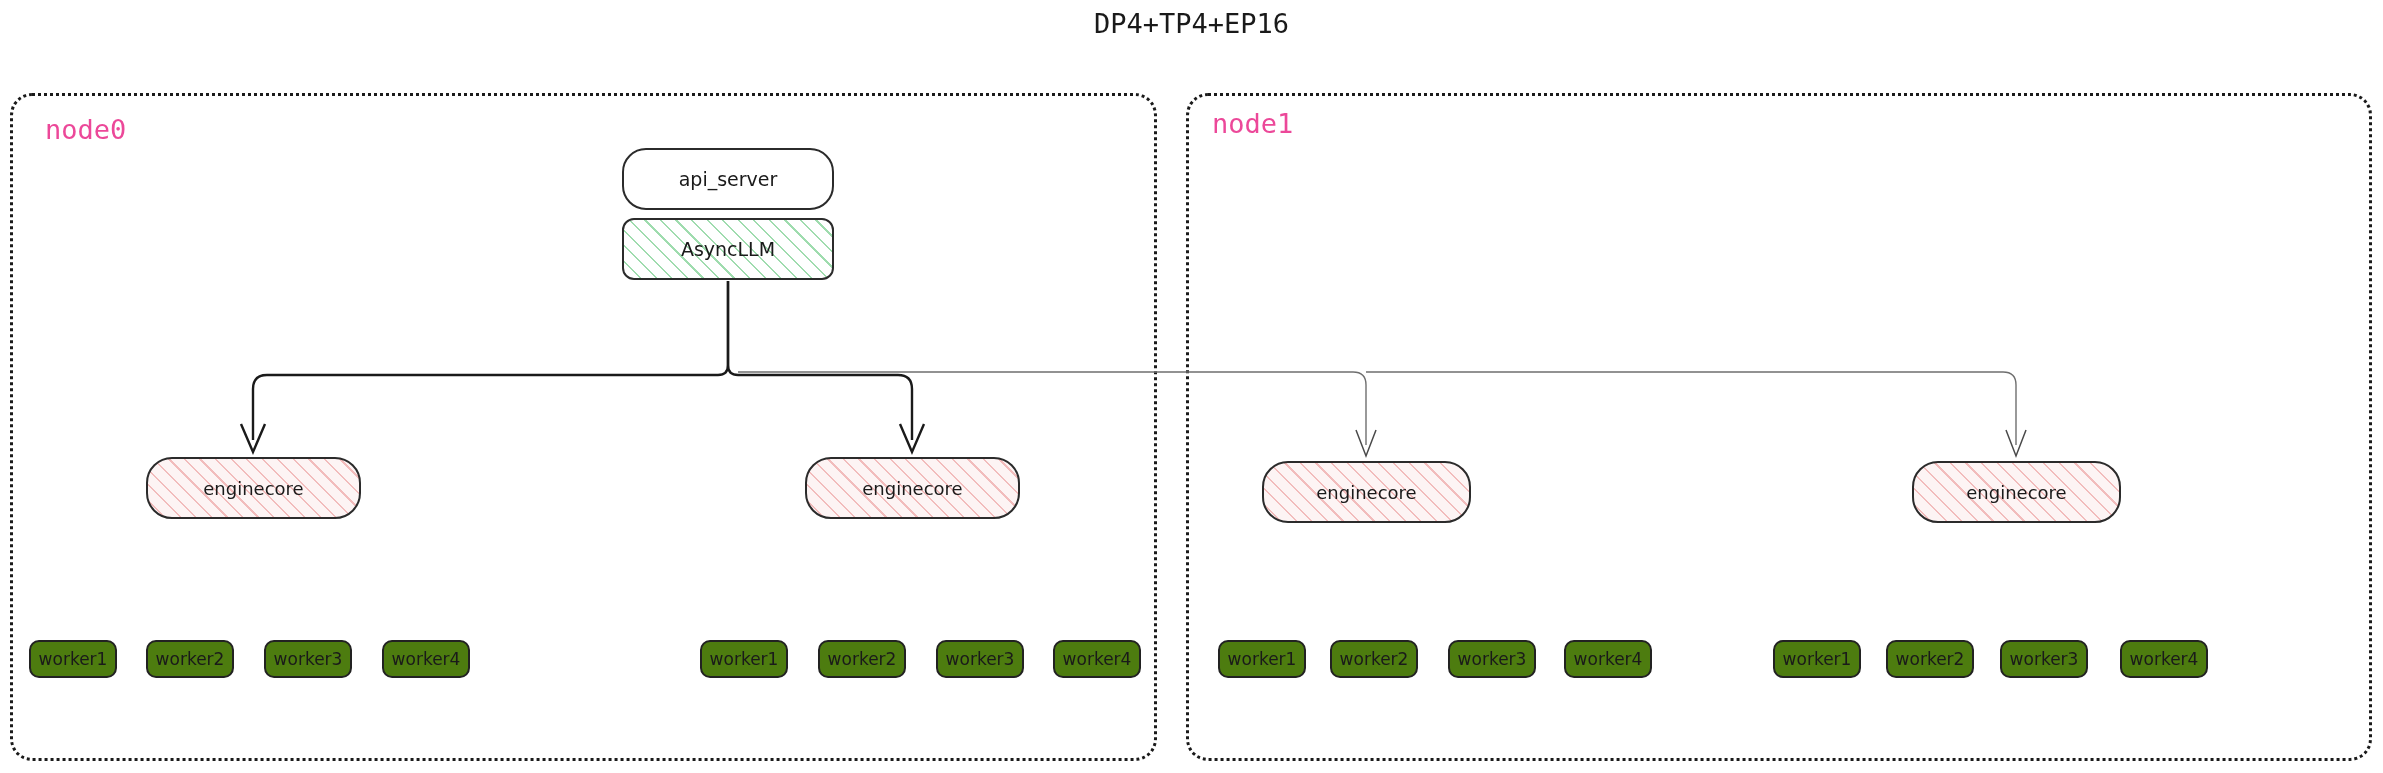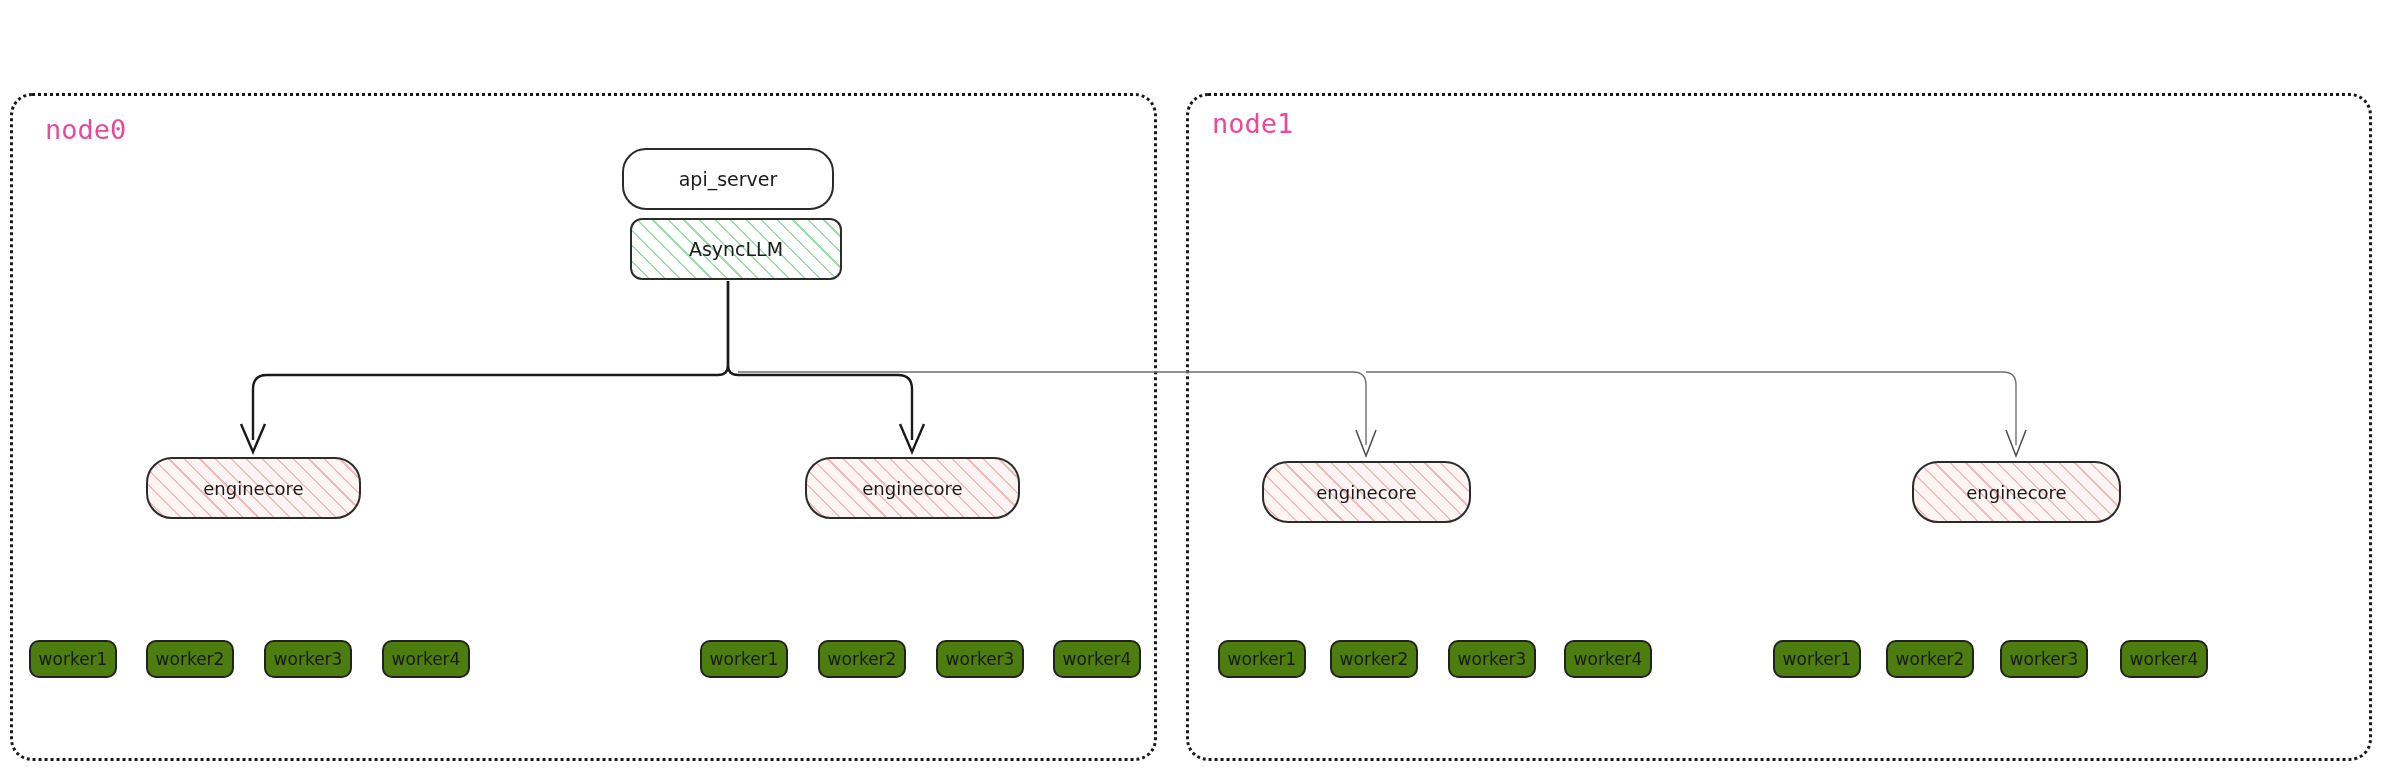--- a/index.html
+++ b/index.html
@@ -69,21 +69,20 @@
     border-radius: 12px;
     font-size: 19px;
     background-color: #ffffff;
     background-image: repeating-linear-gradient(
       45deg,
       #9fdcae 0px,
       #9fdcae 1.6px,
       rgba(255,255,255,0) 1.6px,
       rgba(255,255,255,0) 11px
     );
-    margin-left: 8px;
   }
 
   .shape-engine {
     border-radius: 26px;
     font-size: 18px;
     background-color: #fdf4f4;
     background-image: repeating-linear-gradient(
       45deg,
       #f2bcbc 0px,
       #f2bcbc 1.6px,
@@ -135,20 +134,21 @@
     stroke-width: 1.5;
     stroke-linecap: butt;
     stroke-linejoin: miter;
   }
 </style>
 </head>
 <body>
 
 <div id="stage">
 
+  <div class="diagram-title">DP4+TP4+EP16</div>
 
   <div class="node-box" style="left:10px; top:93px; width:1147px; height:668px;"></div>
   <div class="node-label" style="left:45px; top:114px;">node0</div>
 
   <div class="shape shape-api" style="left:622px; top:148px; width:212px; height:62px;">api_server</div>
 
   <div class="shape shape-async" style="left:622px; top:218px; width:212px; height:62px;">AsyncLLM</div>
 
   <div class="shape shape-engine" style="left:146px; top:457px; width:215px; height:62px;">enginecore</div>
   <div class="shape shape-engine" style="left:805px; top:457px; width:215px; height:62px;">enginecore</div>

